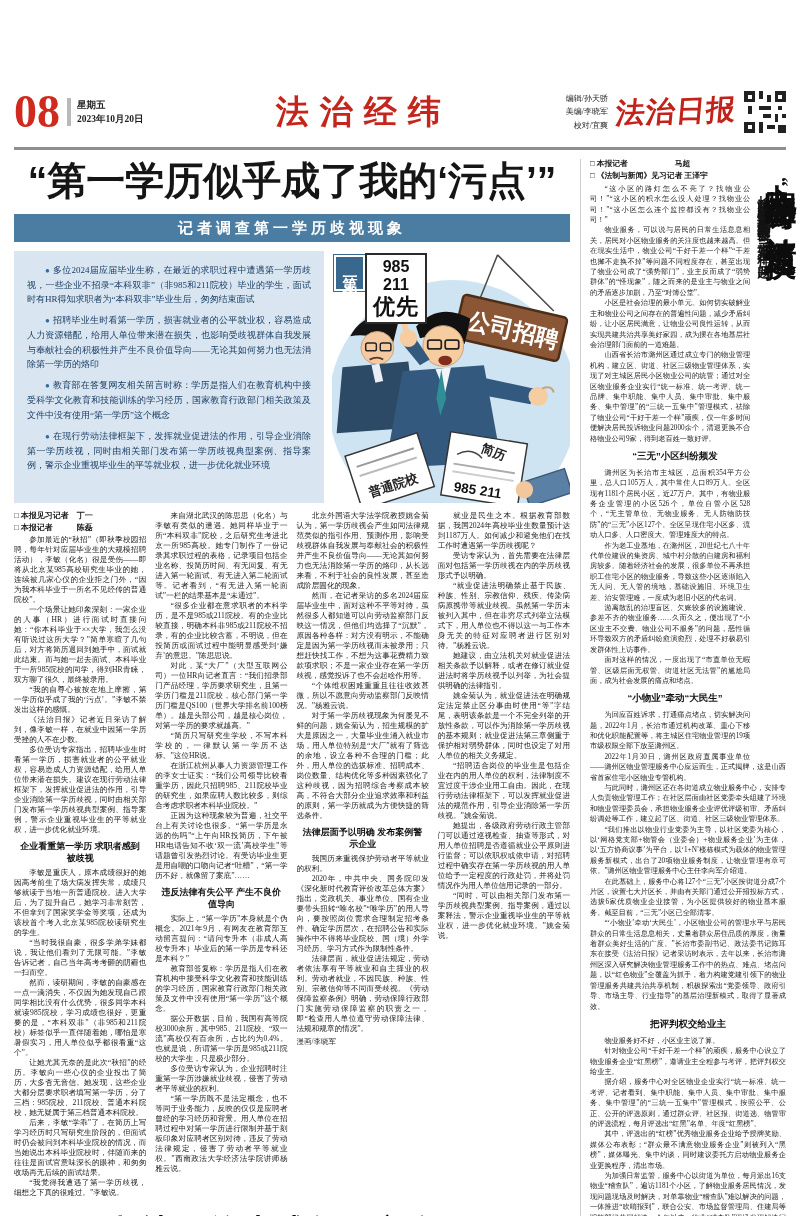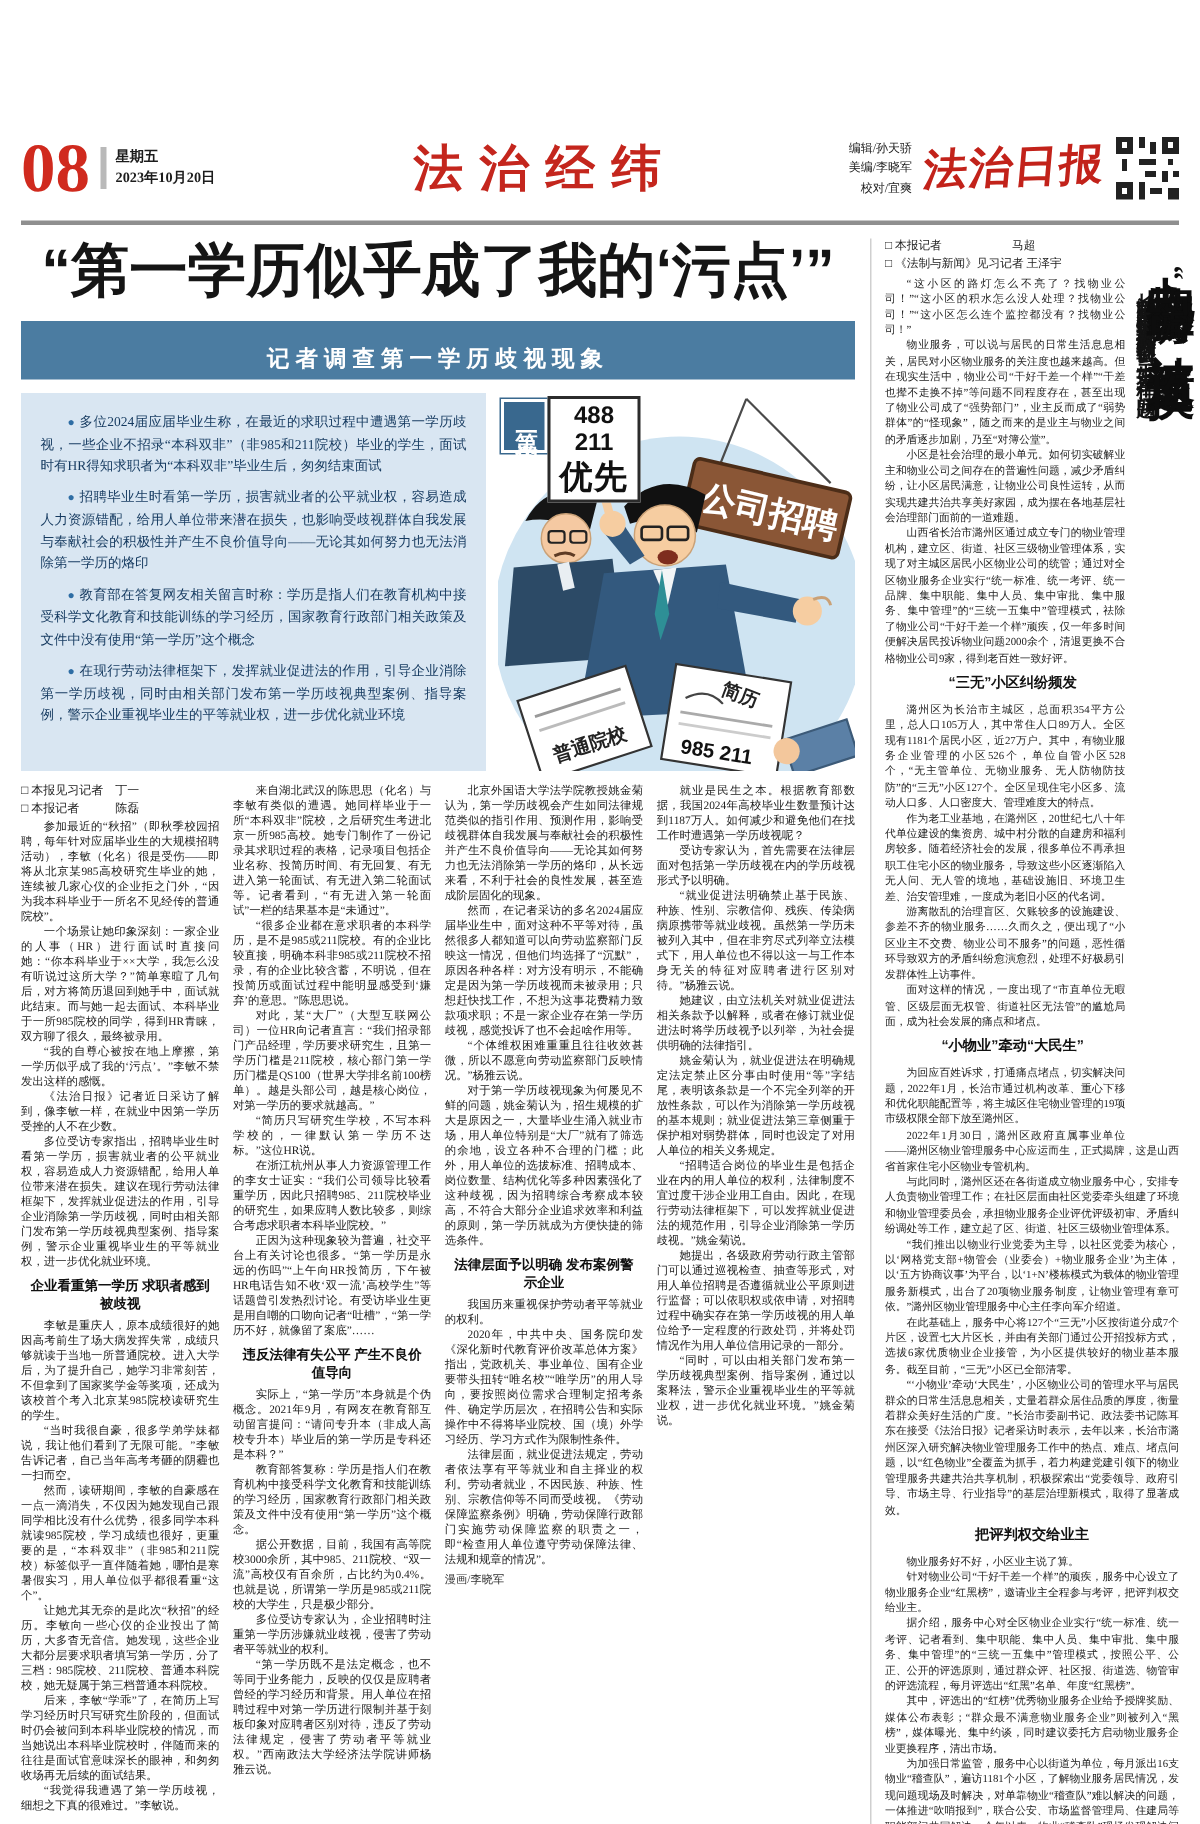--- a/index.html
+++ b/index.html
@@ -20,41 +20,41 @@
   .qr{width:42px;height:42px;}
   .header-rule{height:0;border-bottom:3px solid #8f8f8f;margin:5px 0 9px;}
   
   .content{display:flex;gap:10px;align-items:flex-start;}
   .left-zone{flex:0 0 556px;width:556px;}
   .right-zone{flex:1;border-left:1px solid #cfcfcf;padding-left:9px;min-width:0;}
   
   .main-headline{font-family:"Liberation Sans","DejaVu Sans",sans-serif;font-weight:900;
                  font-size:39px;letter-spacing:0;text-align:center;margin:0 0 10px;color:#151515;line-height:1.15;}
   .kicker{background:#4b7ca1;color:#fff;font-family:"Liberation Sans",sans-serif;font-weight:bold;
-          font-size:15px;letter-spacing:4px;text-align:center;padding:16px 0 4px;}
+          font-size:15px;letter-spacing:4px;text-align:center;padding:5px 0 4px;}
   .feature{display:flex;gap:8px;margin:9px 0 8px;height:252px;}
   .summary{background:#d9e6f2;flex:0 0 310px;box-sizing:border-box;padding:12px 13px;overflow:hidden;
            color:#14395f;font-size:9px;line-height:1.6;}
   .summary .bullet{margin:0 0 7px;text-indent:2em;text-align:justify;}
   .summary .dot{color:#2e6da4;margin-right:3px;font-size:8px;}
   .cartoon{position:relative;flex:1;overflow:hidden;}
   .cartoon svg{display:block;width:100%;height:100%;}
   .fd-tag{position:absolute;left:2px;top:4px;background:#39688e;color:#fff;writing-mode:vertical-rl;
           font-family:"Liberation Sans",sans-serif;font-weight:bold;font-size:15px;letter-spacing:4px;
           padding:8px 4px;border:2px solid #fff;box-shadow:0 0 0 1px #39688e;}
   .fd-badge{position:absolute;left:33px;top:2px;background:#fff;border:2px solid #2b2b2b;
             padding:3px 6px;text-align:center;font-family:"Liberation Sans",sans-serif;color:#111;}
   .fd-badge .b1{font-weight:900;font-size:16px;line-height:1.15;}
   .fd-badge .b2{font-weight:900;font-size:22px;line-height:1.1;letter-spacing:1px;}
   
   .cols{display:grid;grid-template-columns:repeat(4,1fr);gap:9px;
         font-size:7.6px;line-height:10px;color:#1b1b1b;}
   .col{min-width:0;}
   .para{margin:0;text-indent:2em;text-align:justify;}
-  .byline-line{margin:0 0 2px;font-weight:normal;font-size:8px;}
+  .byline-line{margin:0 0 2px;font-weight:bold;font-size:8px;}
   .col-subhead{margin:5px 6px 4px;font-family:"Liberation Sans",sans-serif;font-weight:bold;
                font-size:9px;line-height:1.35;text-align:center;color:#111;}
   .credit-line{margin:3px 0 0;font-size:7.5px;color:#333;text-indent:0;}
   
   .bottom-headline{font-family:"Liberation Serif",serif;font-weight:900;font-size:31px;
                    letter-spacing:2px;text-align:center;margin:12px 0 9px;color:#101010;}
   
   .right-article{font-size:7.2px;line-height:10.4px;text-align:justify;}
   .vh{float:right;display:flex;gap:7px;margin:0 0 8px 8px;align-items:flex-start;}
   .vh-sub{writing-mode:vertical-rl;height:470px;margin-top:26px;font-weight:600;font-size:13px;
@@ -161,21 +161,21 @@
               <text x="126" y="252" font-size="14" font-weight="bold" fill="#111" font-family="sans-serif">985 211</text>
             </g>
 
             <g transform="rotate(-18 216 244)">
               <rect x="196" y="232" width="46" height="26" fill="#5b80a6" stroke="#3c5a78" stroke-width="1.5"></rect>
               <circle cx="196" cy="240" r="9" fill="#f3c79c"></circle>
             </g>
           </svg>
           <div class="fd-tag">第一学历</div>
           <div class="fd-badge">
-            <div class="b1">488</div>
+            <div class="b1">985</div>
             <div class="b1">211</div>
             <div class="b2">优先</div>
           </div>
         </div>
       </div>
 
       <div class="cols">
         <div class="col">
             <p class="byline-line">□ 本报见习记者　丁一</p>
             <p class="byline-line">□ 本报记者　　　陈磊</p>

